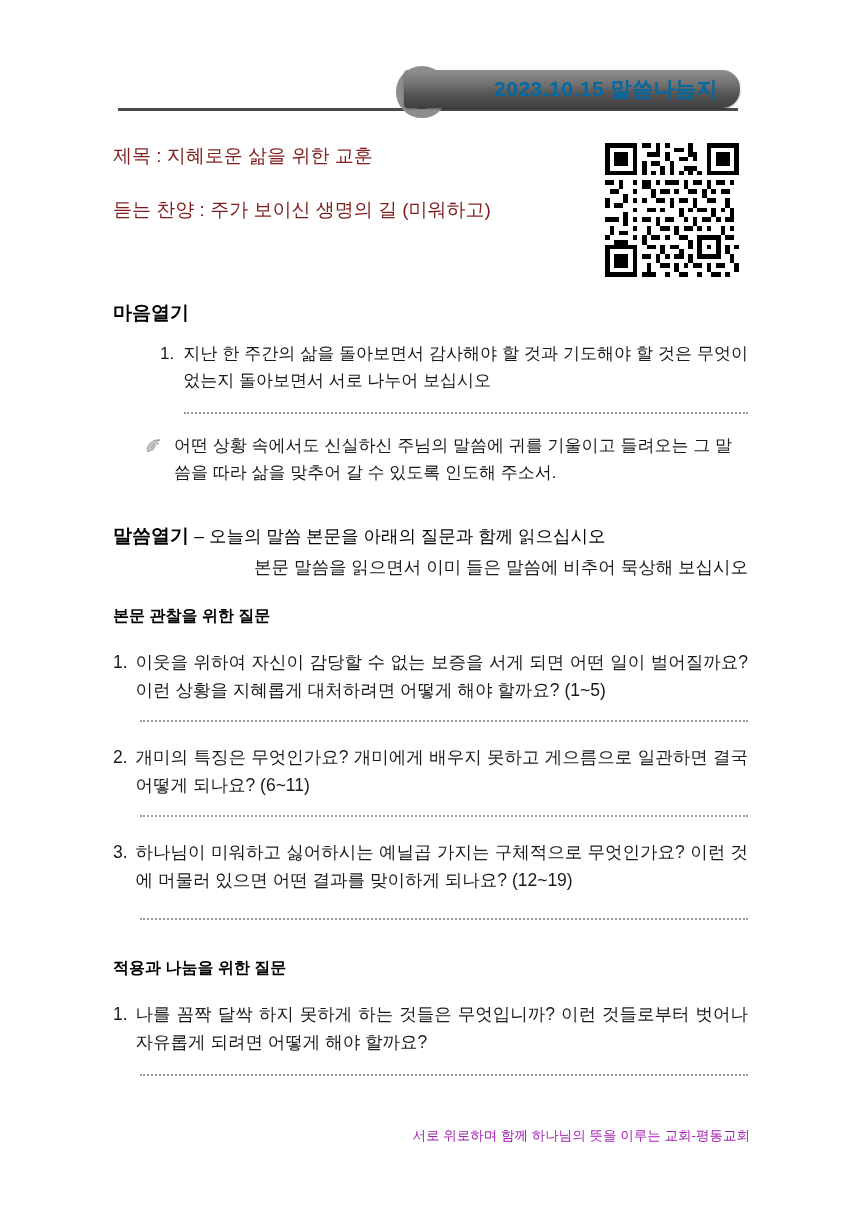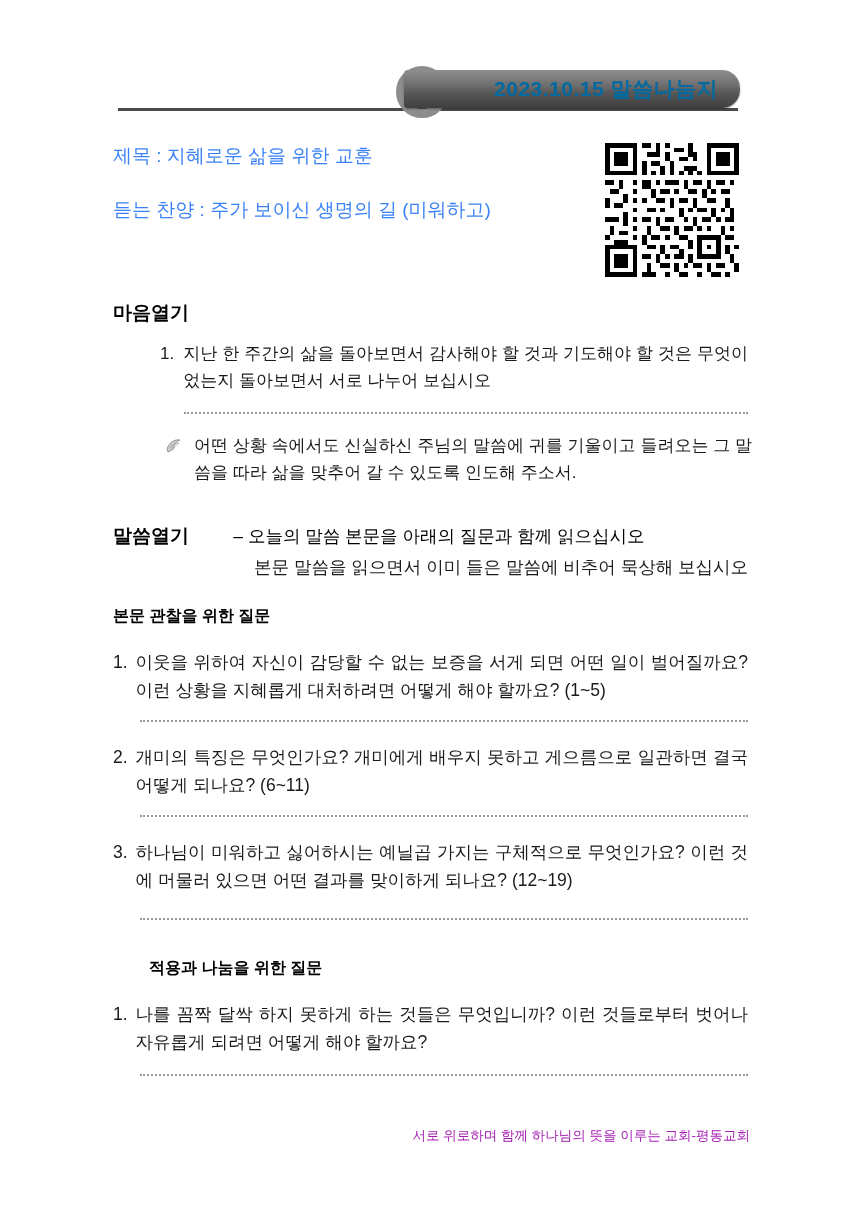--- a/index.html
+++ b/index.html
@@ -95,38 +95,37 @@
     left: 0;
     width: 860px;
   }
   .meta {
     position: absolute;
     top: 0;
     left: 113px;
     width: 480px;
     font-size: 19px;
     line-height: 32px;
-    color: #3b82f6;
+    color: #7f1d1d;
   }
   .meta .row { white-space: nowrap; }
   .meta .gap { height: 22px; }
 
   .sec-title {
     position: absolute;
     left: 113px;
     font-size: 19px;
     font-weight: bold;
     color: #000000;
   }
   .sec-title.big { font-size: 16px; }
 
   .inline-note {
     font-weight: normal;
     font-size: 17.5px;
-    margin-left: 39px;
   }
 
   .num-list {
     position: absolute;
     font-size: 17px;
     line-height: 27px;
     color: #1a1a1a;
   }
   .num-item {
     display: flex;
@@ -367,21 +366,21 @@
 
   <div class="num-list" style="top:200px; left:160px; width:588px;">
     <div class="num-item">
       <span class="n">1.</span>
       <span class="t">지난 한 주간의 삶을 돌아보면서 감사해야 할 것과 기도해야 할 것은 무엇이었는지 돌아보면서 서로 나누어 보십시오</span>
     </div>
   </div>
 
   <div class="dotline" style="top:272px; left:184px; width:564px;"></div>
 
-  <div class="prayer" style="top:292px; left:164px; width:588px;">
+  <div class="prayer" style="top:292px; left:144px; width:588px;">
     <span class="dove">
       <svg width="20" height="20" viewBox="0 0 20 20">
         <path d="M3 13 C5 6, 11 3, 16 4 C13 5, 11 7, 10 10 C9 13, 7 15, 4 16 Z" fill="#c8c8c8" stroke="#8a8a8a" stroke-width="0.8"></path>
         <path d="M6 12 C8 9, 12 7, 15 7 C12 9, 10 12, 8 15" fill="none" stroke="#9c9c9c" stroke-width="0.8"></path>
       </svg>
     </span>
     <span class="t" style="flex:1 1 auto; text-align:justify;">어떤 상황 속에서도 신실하신 주님의 말씀에 귀를 기울이고 들려오는 그 말씀을 따라 삶을 맞추어 갈 수 있도록 인도해 주소서.</span>
   </div>
 
   <div class="sec-title" style="top:383px;">
@@ -403,21 +402,21 @@
     <span class="t">개미의 특징은 무엇인가요? 개미에게 배우지 못하고 게으름으로 일관하면 결국 어떻게 되나요? (6~11)</span>
   </div>
   <div class="dotline" style="top:675px; left:140px; width:608px;"></div>
 
   <div class="q-block" style="top:698px; left:113px; width:635px;">
     <span class="n">3.</span>
     <span class="t">하나님이 미워하고 싫어하시는 예닐곱 가지는 구체적으로 무엇인가요? 이런 것에 머물러 있으면 어떤 결과를 맞이하게 되나요? (12~19)</span>
   </div>
   <div class="dotline" style="top:778px; left:140px; width:608px;"></div>
 
-  <div class="sec-title big" style="top:818px;margin-left:36px;">적용과 나눔을 위한 질문</div>
+  <div class="sec-title big" style="top:818px;">적용과 나눔을 위한 질문</div>
 
   <div class="q-block" style="top:860px; left:113px; width:635px;">
     <span class="n">1.</span>
     <span class="t">나를 꼼짝 달싹 하지 못하게 하는 것들은 무엇입니까? 이런 것들로부터 벗어나 자유롭게 되려면 어떻게 해야 할까요?</span>
   </div>
   <div class="dotline" style="top:934px; left:140px; width:608px;"></div>
 
 </div>
 
 <div class="footer">서로 위로하며 함께 하나님의 뜻을 이루는 교회-평동교회</div>

